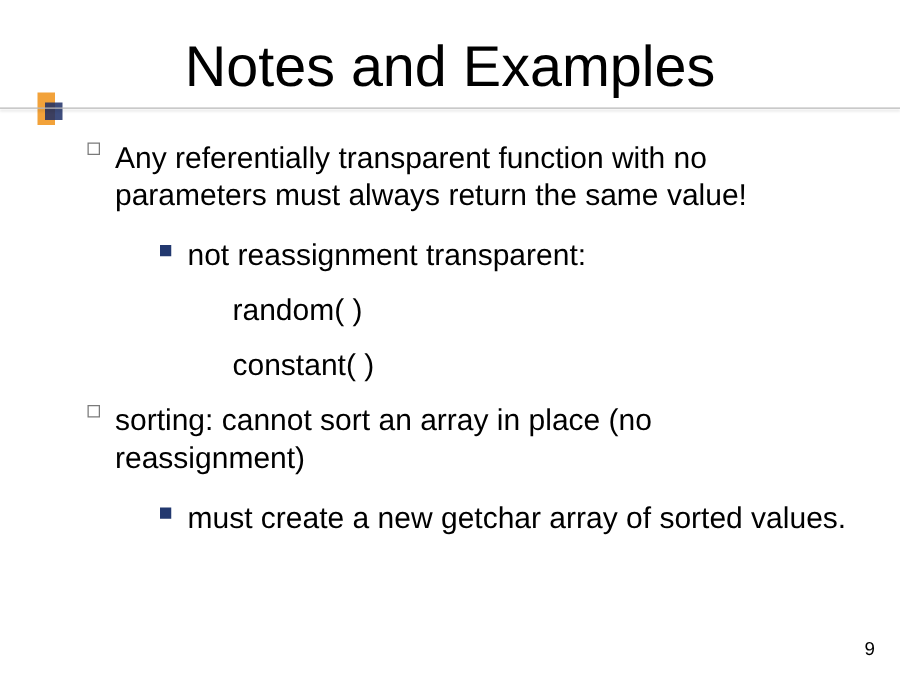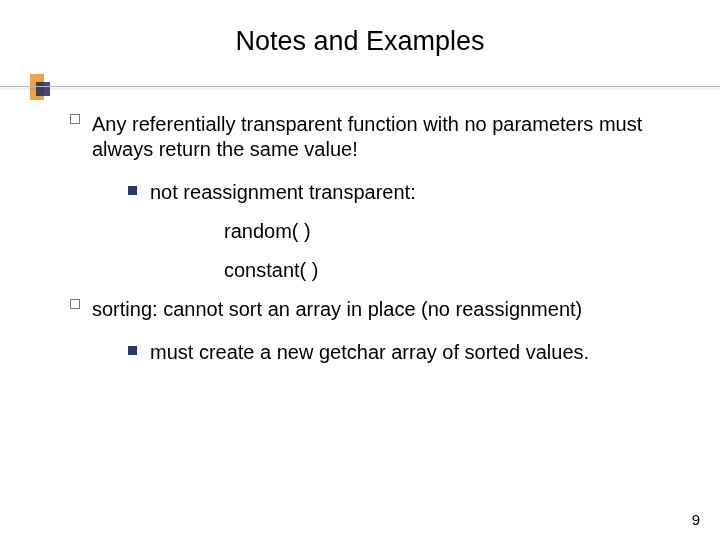--- a/index.html
+++ b/index.html
@@ -26,21 +26,21 @@
   }
   .title-rule {
     position: absolute;
     left: 0;
     right: 0;
     top: 86px;
     border-bottom: 1px solid #b8b8b8;
     box-shadow: 0 2px 2px rgba(0,0,0,0.15);
   }
   .title {
-    font-size: 27px;
+    font-size: 46px;
     font-weight: 400;
     text-align: center;
     margin: 0;
   }
   .accent-block {
     position: absolute;
     left: 30px;
     top: 74px;
     width: 28px;
     height: 26px;
@@ -60,21 +60,21 @@
     width: 14px;
     height: 14px;
     background: #1c2e66;
     opacity: 0.85;
   }
   .content {
     position: absolute;
     top: 112px;
     left: 70px;
     right: 40px;
-    font-size: 20px;
+    font-size: 24px;
     line-height: 1.25;
   }
   .lvl1 {
     position: relative;
     padding-left: 22px;
     margin-bottom: 12px;
   }
   .lvl1 .bullet-q {
     position: absolute;
     left: 0;
@@ -93,21 +93,21 @@
   }
   .lvl2 .bullet-sq {
     position: absolute;
     left: 0;
     top: 6px;
     width: 9px;
     height: 9px;
     background: #22386f;
   }
   .lvl3 {
-    margin-left: 74px;
+    margin-left: 36px;
     margin-top: 14px;
     margin-bottom: 14px;
   }
   .under {
   }
   .pagenum {
     position: absolute;
     right: 20px;
     bottom: 12px;
     font-size: 15px;

